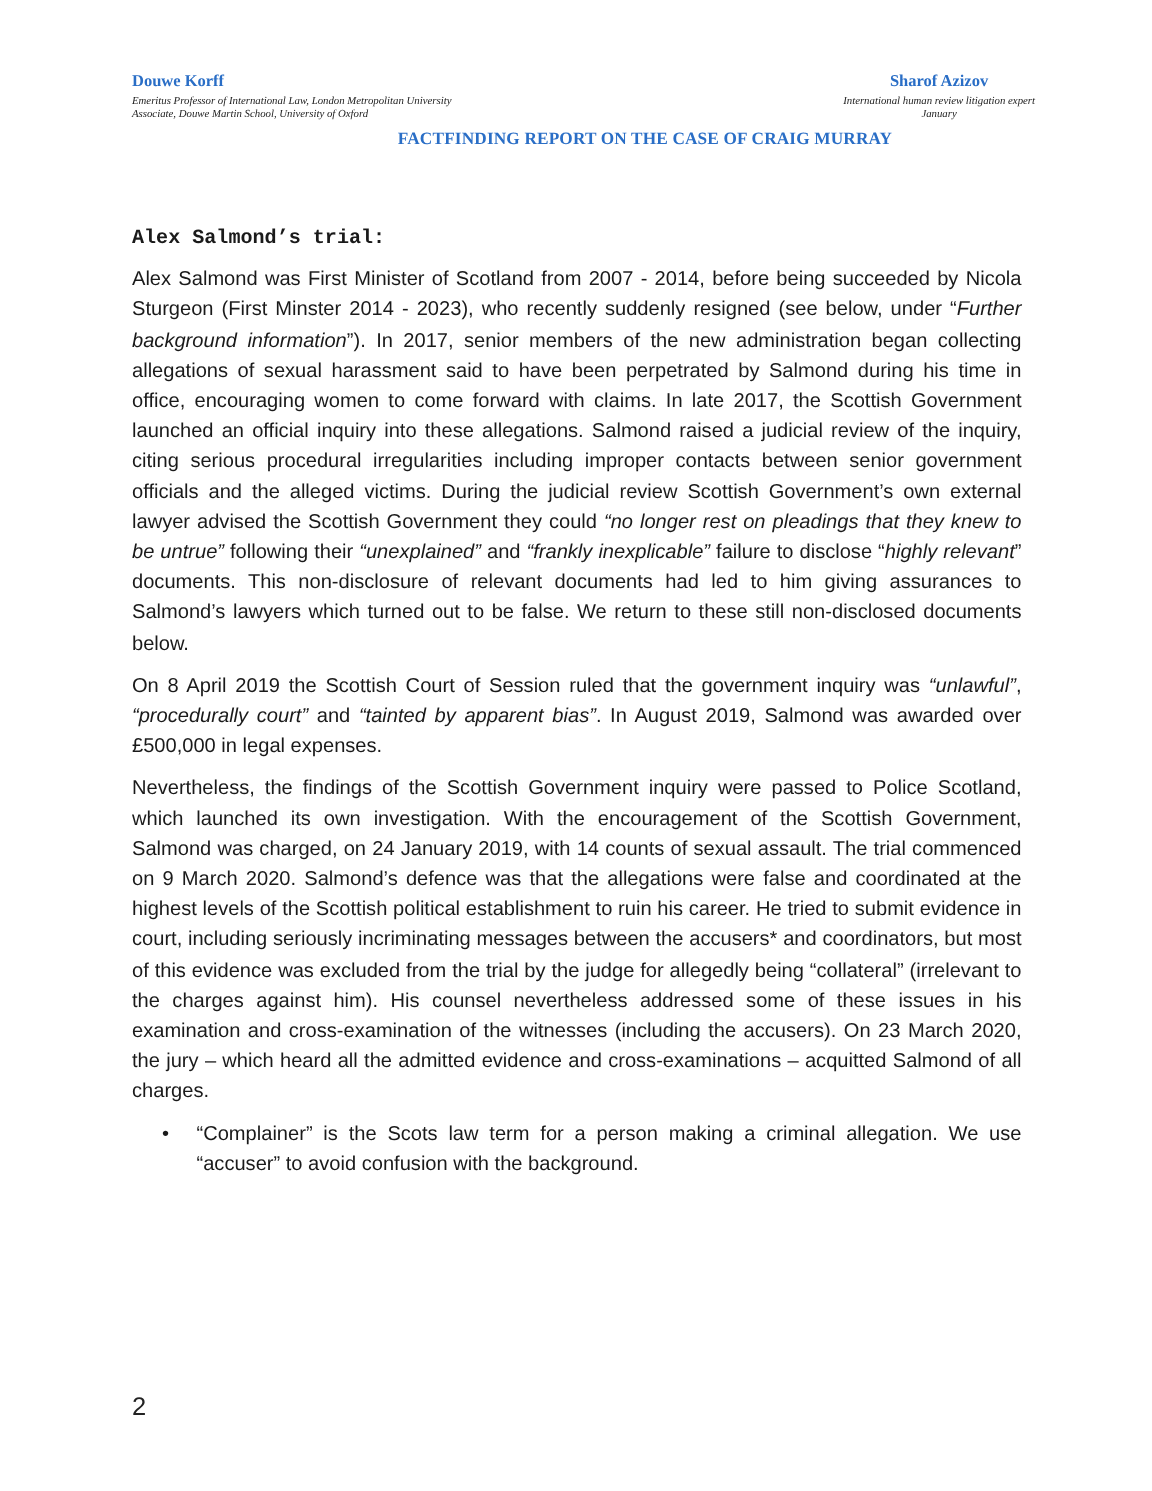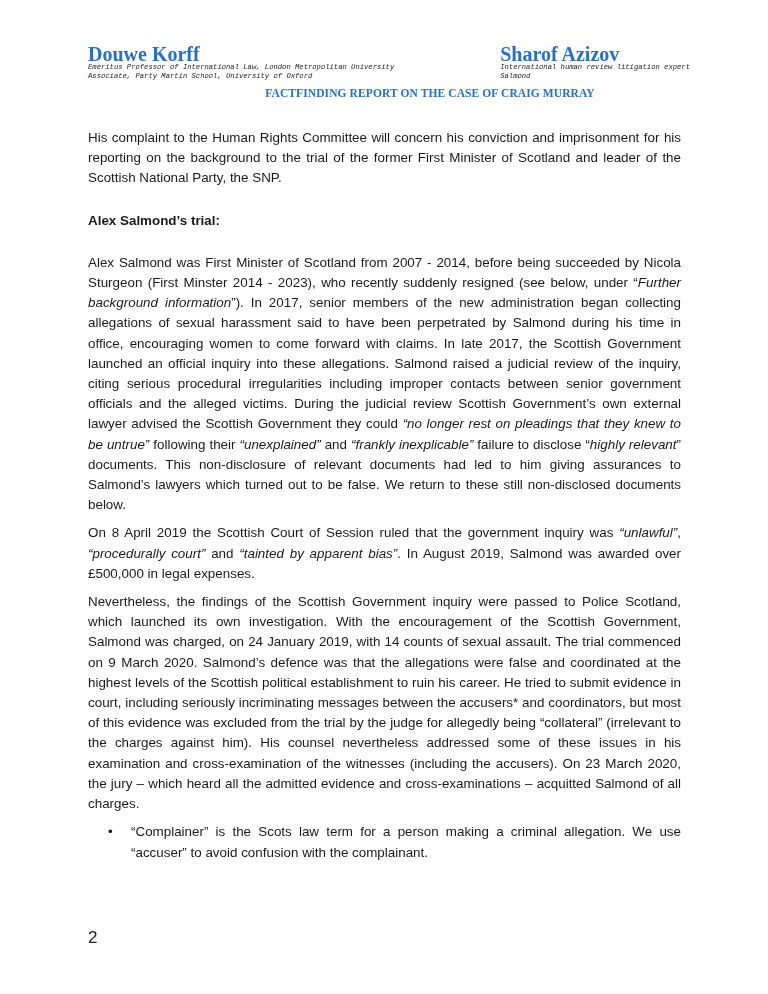--- a/index.html
+++ b/index.html
@@ -1,64 +1,63 @@
 <!DOCTYPE html>
 <html><head>
 <meta charset="utf-8">
 <style>
   html, body { margin: 0; padding: 0; background: #ffffff; }
   body { width: 768px; height: 994px; position: relative; overflow: hidden; font-family: "Liberation Sans", sans-serif; color: #1a1a1a; }
   .page { position: absolute; left: 0; top: 0; width: 768px; height: 994px; background: #fff; }
 
   .hdr-left { position: absolute; left: 88px; top: 45px; }
-  .hdr-right { position: absolute; right: 78px; top: 45px; text-align: left; }
-  .hdr-name { font-family: "Liberation Serif", serif; font-weight: bold; font-size: 20px; color: #2a6ec6; line-height: 18px; }
-  .hdr-sub { font-family: Liberation Mono, monospace; font-style: italic; font-size: 7.2px; line-height: 9px; color: #222; }
+  .hdr-right { position: absolute; right: 78px; top: 45px; text-align: center; }
+  .hdr-name { font-family: "Liberation Serif", serif; font-weight: bold; font-size: 11px; color: #2a6ec6; line-height: 18px; }
+  .hdr-sub { font-family: Liberation Serif, serif; font-style: italic; font-size: 7.2px; line-height: 9px; color: #222; }
   .hdr-title { position: absolute; left: 0; width: 768px; top: 87px; text-align: center; font-family: "Liberation Serif", serif; font-weight: bold; font-size: 11.5px; color: #2a6ec6; letter-spacing: 0.1px; margin-left: 46px; }
 
   .body { position: absolute; left: 88px; width: 593px; top: 128px; font-size: 13.4px; line-height: 20.2px; }
   .body p { margin: 0 0 8px 0; text-align: justify; }
   .body p.first { margin-bottom: 0; }
-  .heading { font-weight: bold; margin: 22px 0 22px 0; font-size: 13.4px; }
+  .heading { font-weight: bold; margin: 22px 0 6px 0; font-size: 13.4px; font-family: Liberation Mono, monospace; }
   .bullet { position: relative; padding-left: 43px; margin-top: 8px; text-align: justify; }
   .bullet .dot { position: absolute; left: 20px; top: 0; }
   em { font-style: italic; }
 
   .pagenum { position: absolute; left: 88px; top: 928px; font-size: 17px; color: #222; }
 </style>
 </head>
 <body>
 
 <div class="page">
 
   <div class="hdr-left">
     <div class="hdr-name">Douwe Korff</div>
     <div class="hdr-sub">Emeritus Professor of International Law, London Metropolitan University</div>
-    <div class="hdr-sub">Associate, Party Martin School, University of Oxford</div>
+    <div class="hdr-sub">Associate, Douwe Martin School, University of Oxford</div>
   </div>
 
   <div class="hdr-right">
     <div class="hdr-name">Sharof Azizov</div>
     <div class="hdr-sub">International human review litigation expert</div>
-    <div class="hdr-sub">Salmond</div>
+    <div class="hdr-sub">January</div>
   </div>
 
   <div class="hdr-title">FACTFINDING REPORT ON THE CASE OF CRAIG MURRAY</div>
 
   <div class="body">
-    <p class="first">His complaint to the Human Rights Committee will concern his conviction and imprisonment for his reporting on the background to the trial of the former First Minister of Scotland and leader of the Scottish National Party, the SNP.</p>
 
     <div class="heading">Alex Salmond’s trial:</div>
 
     <p><span>Alex Salmond was First Minister of Scotland from 2007 - 2014, before being succeeded by Nicola Sturgeon (First Minster 2014 - 2023), who recently suddenly resigned (see below, under “</span><em>Further background information</em><span>”). In 2017, senior members of the new administration began collecting allegations of sexual harassment said to have been perpetrated by Salmond during his time in office, encouraging women to come forward with claims. In late 2017, the Scottish Government launched an official inquiry into these allegations. Salmond raised a judicial review of the inquiry, citing serious procedural irregularities including improper contacts between senior government officials and the alleged victims. During the judicial review Scottish Government’s own external lawyer advised the Scottish Government they could </span><em>“no longer rest on pleadings that they knew to be untrue”</em><span> following their </span><em>“unexplained”</em><span> and </span><em>“frankly inexplicable”</em><span> failure to disclose “</span><em>highly relevant</em><span>” documents. This non-disclosure of relevant documents had led to him giving assurances to Salmond’s lawyers which turned out to be false. We return to these still non-disclosed documents below.</span></p>
 
     <p><span>On 8 April 2019 the Scottish Court of Session ruled that the government inquiry was </span><em>“unlawful”</em><span>, </span><em>“procedurally court”</em><span> and </span><em>“tainted by apparent bias”</em><span>. In August 2019, Salmond was awarded over £500,000 in legal expenses.</span></p>
 
     <p>Nevertheless, the findings of the Scottish Government inquiry were passed to Police Scotland, which launched its own investigation. With the encouragement of the Scottish Government, Salmond was charged, on 24 January 2019, with 14 counts of sexual assault. The trial commenced on 9 March 2020. Salmond’s defence was that the allegations were false and coordinated at the highest levels of the Scottish political establishment to ruin his career. He tried to submit evidence in court, including seriously incriminating messages between the accusers* and coordinators, but most of this evidence was excluded from the trial by the judge for allegedly being “collateral” (irrelevant to the charges against him). His counsel nevertheless addressed some of these issues in his examination and cross-examination of the witnesses (including the accusers). On 23 March 2020, the jury – which heard all the admitted evidence and cross-examinations – acquitted Salmond of all charges.</p>
 
     <div class="bullet">
       <span class="dot">•</span>
-      <span>“Complainer” is the Scots law term for a person making a criminal allegation. We use “accuser” to avoid confusion with the complainant.</span>
+      <span>“Complainer” is the Scots law term for a person making a criminal allegation. We use “accuser” to avoid confusion with the background.</span>
     </div>
   </div>
 
   <div class="pagenum">2</div>
 </div>
 
 </body></html>

